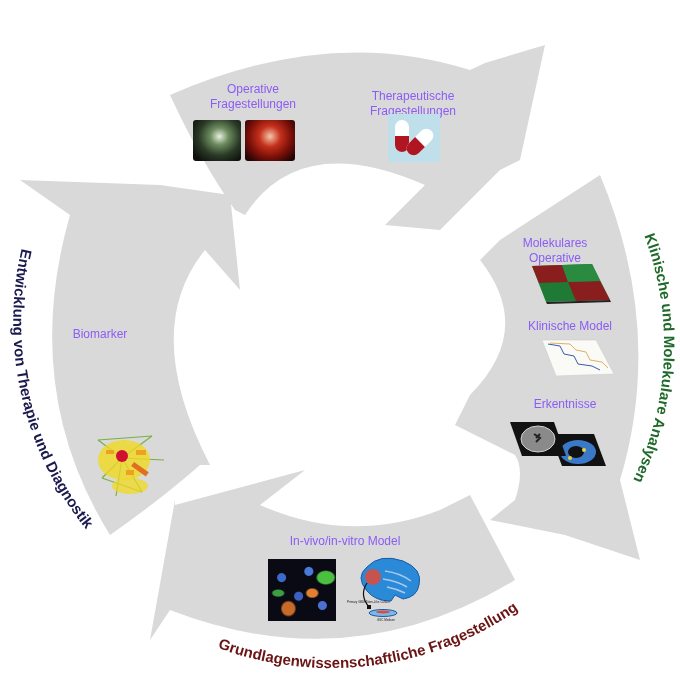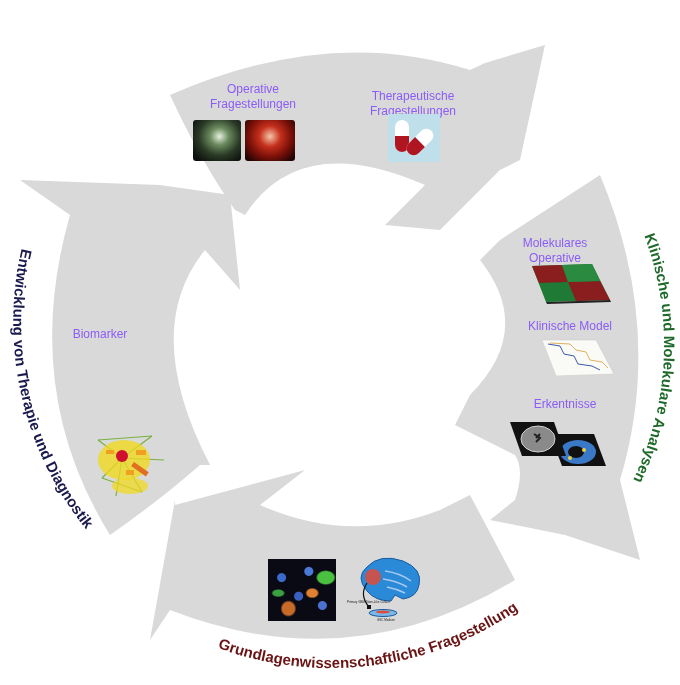--- a/index.html
+++ b/index.html
@@ -101,20 +101,23 @@
     <polygon points="40,14 84,14 96,46 52,46" fill="#111"></polygon>
     <ellipse cx="68" cy="32" rx="18" ry="12" fill="#3a78c8"></ellipse>
     <ellipse cx="66" cy="32" rx="8" ry="6" fill="#111"></ellipse>
     <circle cx="74" cy="30" r="2" fill="#e8d040"></circle>
     <circle cx="60" cy="38" r="2" fill="#e8d040"></circle>
     <polygon points="0,2 44,2 56,36 12,36" fill="#111"></polygon>
     <ellipse cx="28" cy="19" rx="17" ry="13" fill="#8a8a8a" stroke="#d0d0d0" stroke-width="1"></ellipse>
     <path d="M 24 14 L 30 18 L 26 22 M 30 14 L 26 18" stroke="#222" stroke-width="2" fill="none"></path>
   </svg>
 
+  <div class="lbl" style="left:275px;top:534px;width:140px;">
+    <div>In-vivo/in-vitro Model</div>
+  </div>
   <div class="thumb" style="left:268px;top:559px;width:68px;height:62px;background:
        radial-gradient(circle at 20% 30%, #3a6acb 0 4px, transparent 5px),
        radial-gradient(circle at 60% 20%, #4a7ad8 0 4px, transparent 5px),
        radial-gradient(circle at 45% 60%, #3a60c0 0 4px, transparent 5px),
        radial-gradient(circle at 80% 75%, #4a70d0 0 4px, transparent 5px),
        radial-gradient(ellipse at 85% 30%, #4ac040 0 8px, transparent 10px),
        radial-gradient(ellipse at 30% 80%, #c86a28 0 6px, transparent 8px),
        radial-gradient(ellipse at 65% 55%, #e08030 0 5px, transparent 7px),
        radial-gradient(ellipse at 15% 55%, #3aa040 0 5px, transparent 7px),
        #0a0a14;"></div>

